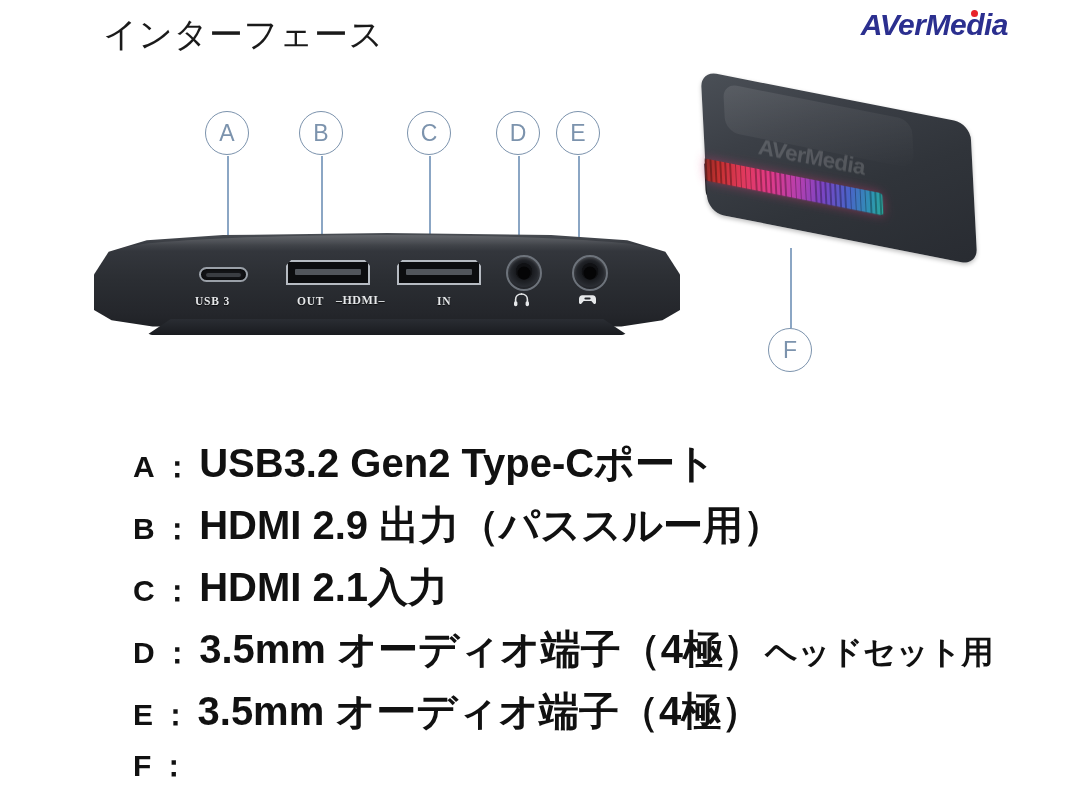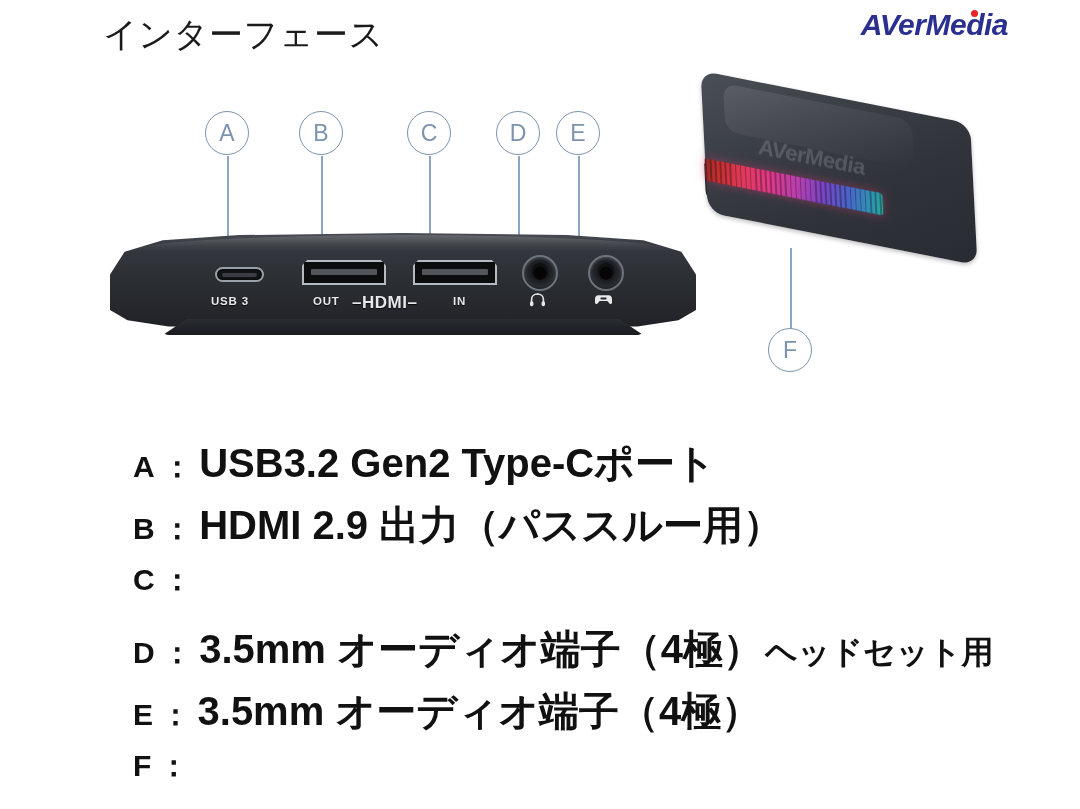--- a/index.html
+++ b/index.html
@@ -66,25 +66,26 @@
   .leader {
     position: absolute;
     width: 2.4px;
     background: #8ba6c4;
     z-index: 2;
   }
 
   
   .device-front {
     position: absolute;
-    left: 110px;
+    left: 94px;
     top: 233px;
     width: 586px;
     height: 104px;
     z-index: 4;
+    font-family: Liberation Serif, serif;
   }
   .device-body {
     position: absolute;
     inset: 0;
     background:
       linear-gradient(180deg, #4a4e54 0%, #35383e 12%, #2b2e33 45%, #24262b 78%, #1b1d21 100%);
     clip-path: polygon(
       0% 40%, 2.5% 18%, 9% 7%, 22% 2%, 50% 0%, 78% 2%, 91% 7%, 97.5% 18%, 100% 40%,
       100% 74%, 97% 84%, 90% 90%, 10% 90%, 3% 84%, 0% 74%
     );
@@ -173,21 +174,21 @@
     font-weight: bold;
     letter-spacing: 0.8px;
     white-space: nowrap;
     z-index: 5;
     text-shadow: 0 1px 1px rgba(0,0,0,0.8);
   }
   .lbl-usb3 { left: 101px; top: 62px; }
   .lbl-out  { left: 203px; top: 62px; text-align: right; }
   .lbl-hdmi {
     left: 242px; top: 60px;
-    font-size: 17px;
+    font-size: 12px;
     letter-spacing: 0.5px;
   }
   .lbl-in   { left: 343px; top: 62px; }
 
   .port-icon {
     position: absolute;
     z-index: 5;
     color: #e6e8ea;
     font-size: 15px;
     line-height: 1;
@@ -389,20 +390,21 @@
     <div class="legend-row">
       <span class="legend-key">B</span>
       <span class="legend-sep">：</span>
       <span class="legend-main">HDMI 2.9 出力（パススルー用）</span>
       <span class="legend-sub"></span>
     </div>
 
     <div class="legend-row">
       <span class="legend-key">C</span>
       <span class="legend-sep">：</span>
+      <span class="legend-main">HDMI 2.1入力</span>
       <span class="legend-sub"></span>
     </div>
 
     <div class="legend-row">
       <span class="legend-key">D</span>
       <span class="legend-sep">：</span>
       <span class="legend-main">3.5mm オーディオ端子（4極）</span>
       <span class="legend-sub">ヘッドセット用</span>
     </div>
 

